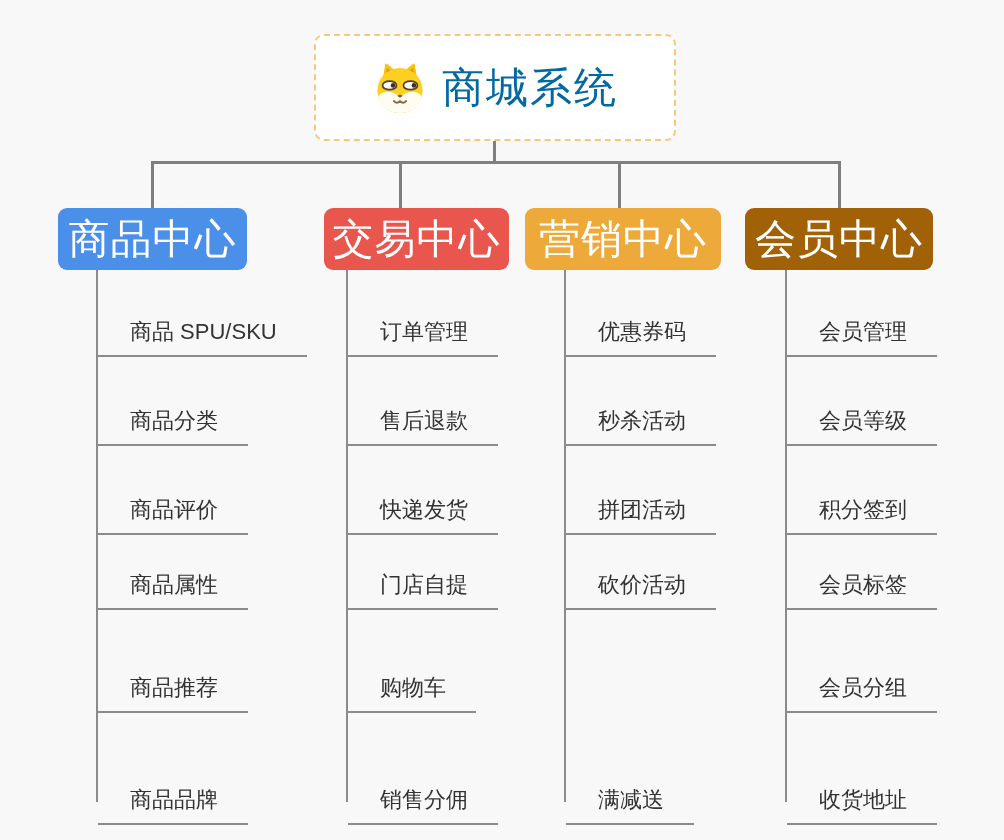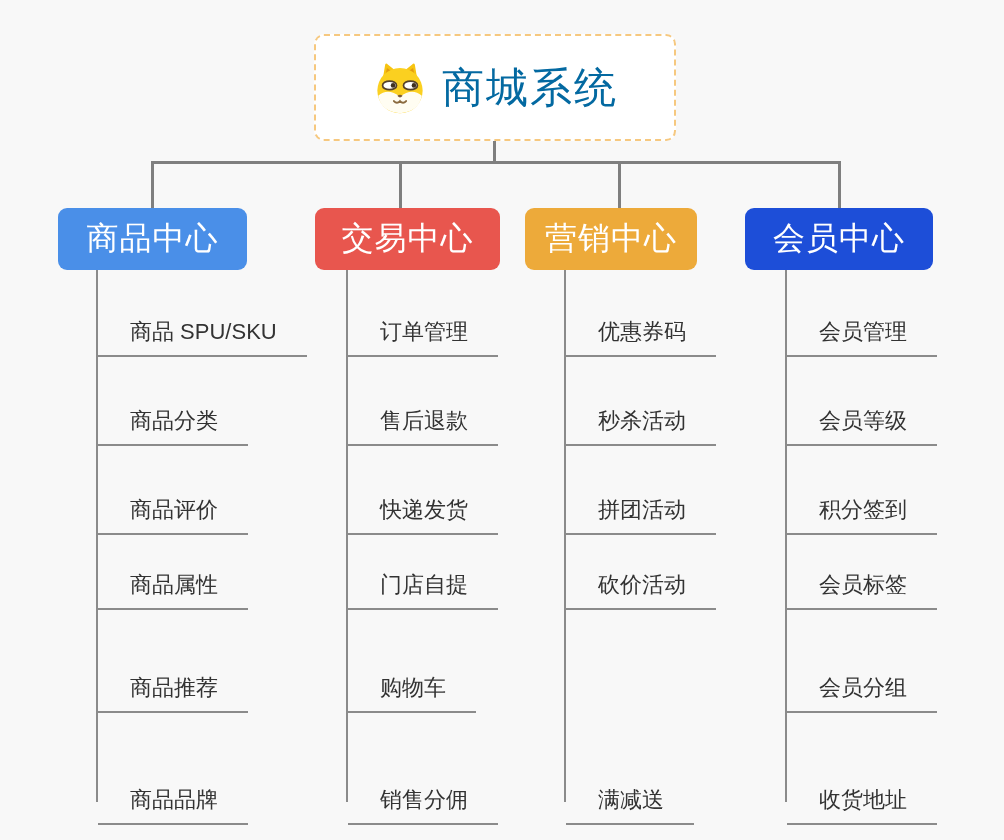--- a/index.html
+++ b/index.html
@@ -38,27 +38,27 @@
   .drop-2 { left: 399px; }
   .drop-3 { left: 618px; }
   .drop-4 { left: 838px; }
 
   
   .branch-box {
     position: absolute; top: 208px; height: 62px;
     border-radius: 9px;
     display: flex; align-items: center; justify-content: center;
     color: #ffffff;
-    font-size: 32px;
+    font-size: 41px;
     letter-spacing: 1px;
     cursor: pointer;
   }
   .branch-1 { left: 58px;  width: 189px; }
-  .branch-2 { left: 315px; width: 185px; }
-  .branch-3 { left: 525px; width: 172px; }
+  .branch-2 { left: 324px; width: 185px; }
+  .branch-3 { left: 525px; width: 196px; }
   .branch-4 { left: 745px; width: 188px; }
 
   
   .branch-column {
     position: absolute; top: 270px; height: 532px; width: 220px;
     border-left: 2px solid #8b8b8b;
     overflow: visible;
     margin-left: 24px;
   }
   .col-1 { left: 72px; }
@@ -116,21 +116,21 @@
   <div class="line root-stem"></div>
   <div class="line h-bar"></div>
   <div class="line drop drop-1"></div>
   <div class="line drop drop-2"></div>
   <div class="line drop drop-3"></div>
   <div class="line drop drop-4"></div>
 
   <div class="branch-box branch-1" style="background: rgb(74, 143, 232);">商品中心</div>
   <div class="branch-box branch-2" style="background: rgb(232, 86, 78);">交易中心</div>
   <div class="branch-box branch-3" style="background: rgb(237, 170, 58);">营销中心</div>
-  <div class="branch-box branch-4" style="background: #1d4ed8;">会员中心</div>
+  <div class="branch-box branch-4" style="background: #a16207;">会员中心</div>
 
   <div class="branch-column col-1">
     <div class="leaf-item row-1">商品 SPU/SKU</div>
     <div class="leaf-item row-2">商品分类</div>
     <div class="leaf-item row-3">商品评价</div>
     <div class="leaf-item row-4">商品属性</div>
     <div class="leaf-item row-5">商品推荐</div>
     <div class="leaf-item row-6">商品品牌</div>
   </div>
 

